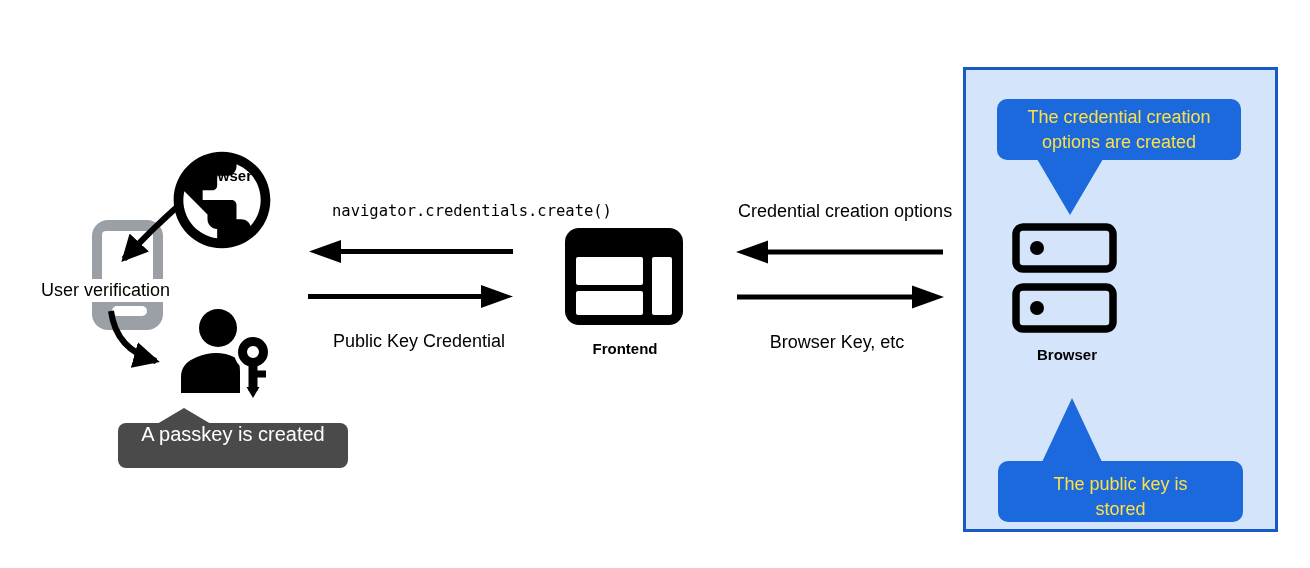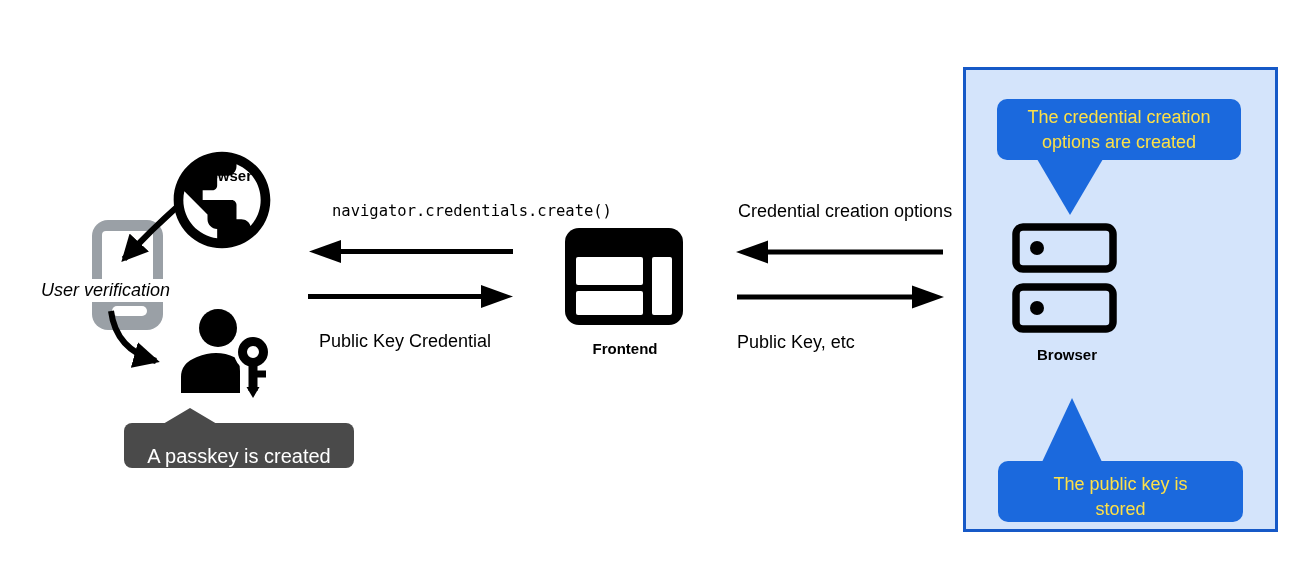--- a/index.html
+++ b/index.html
@@ -15,29 +15,29 @@
   .canvas{position:relative;width:1310px;height:568px;background:#ffffff;overflow:hidden;}
 
   .panel{
     position:absolute;left:963px;top:67px;width:315px;height:465px;
     background:var(--panel-bg);border:3px solid var(--panel-border);
   }
 
   svg.overlay{position:absolute;left:0;top:0;pointer-events:none;}
 
   .label{position:absolute;color:var(--ink);font-size:18px;white-space:nowrap;}
-  .label.centered{text-align:left;}
+  .label.centered{text-align:center;}
   .node-label{position:absolute;color:var(--ink);font-size:15px;font-weight:bold;text-align:center;white-space:nowrap;}
   .mono{position:absolute;color:var(--ink);font-family:"DejaVu Sans Mono","Liberation Mono",monospace;font-size:15.5px;white-space:nowrap;}
-  .uv-label{position:absolute;left:38px;top:279px;background:#ffffff;padding:1px 3px;font-size:18px;color:var(--ink);white-space:nowrap;font-style:italic;}
+  .uv-label{position:absolute;left:38px;top:279px;background:#ffffff;padding:1px 3px;font-size:18px;color:var(--ink);white-space:nowrap;}
 
   .tooltip{
-    position:absolute;left:124px;top:423px;width:230px;height:45px;
+    position:absolute;left:118px;top:423px;width:230px;height:45px;
     background:var(--tooltip-bg);color:#ffffff;border-radius:8px;
-    display:flex;align-items:flex-end;justify-content:center;
+    display:flex;align-items:flex-start;justify-content:center;
     font-size:20px;white-space:nowrap;
   }
   .tooltip::before{
     content:"";position:absolute;top:-15px;left:39px;width:0;height:0;
     border-left:27px solid transparent;border-right:27px solid transparent;
     border-bottom:16px solid var(--tooltip-bg);
   }
 
   .callout{
     position:absolute;background:var(--bubble-blue);color:#fde047;border-radius:10px;
@@ -150,21 +150,21 @@
   </div>
 
   <div class="mono" style="left:292px;top:202px;margin-left:40px;">navigator.credentials.create()</div>
 
   <div class="label centered" style="left:319px;top:331px;width:200px;">Public Key Credential</div>
 
   <div class="node-label" style="left:545px;top:340px;width:160px;">Frontend</div>
 
   <div class="label centered" style="left:738px;top:201px;width:200px;">Credential creation options</div>
 
-  <div class="label centered" style="left:737px;top:332px;width:200px;">Public Key, etc</div>
+  <div class="label centered" style="left:737px;top:332px;width:200px;">Browser Key, etc</div>
 
   <div class="node-label" style="left:987px;top:346px;width:160px;">Browser</div>
 
   <div class="callout callout-top">
     <span>The credential creation options are created</span>
   </div>
 
   <div class="callout callout-bottom">
     <span>The public key is stored</span>
   </div>

